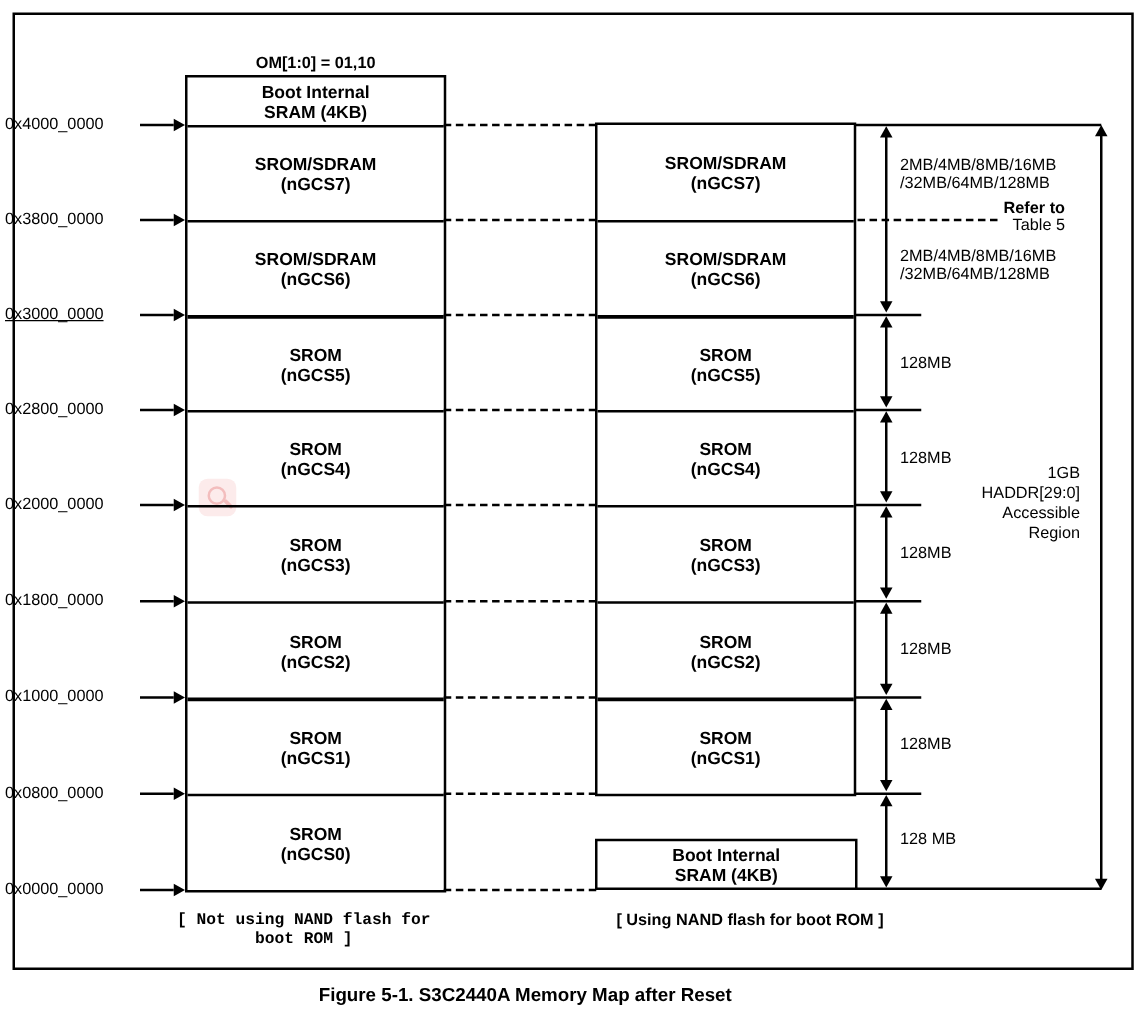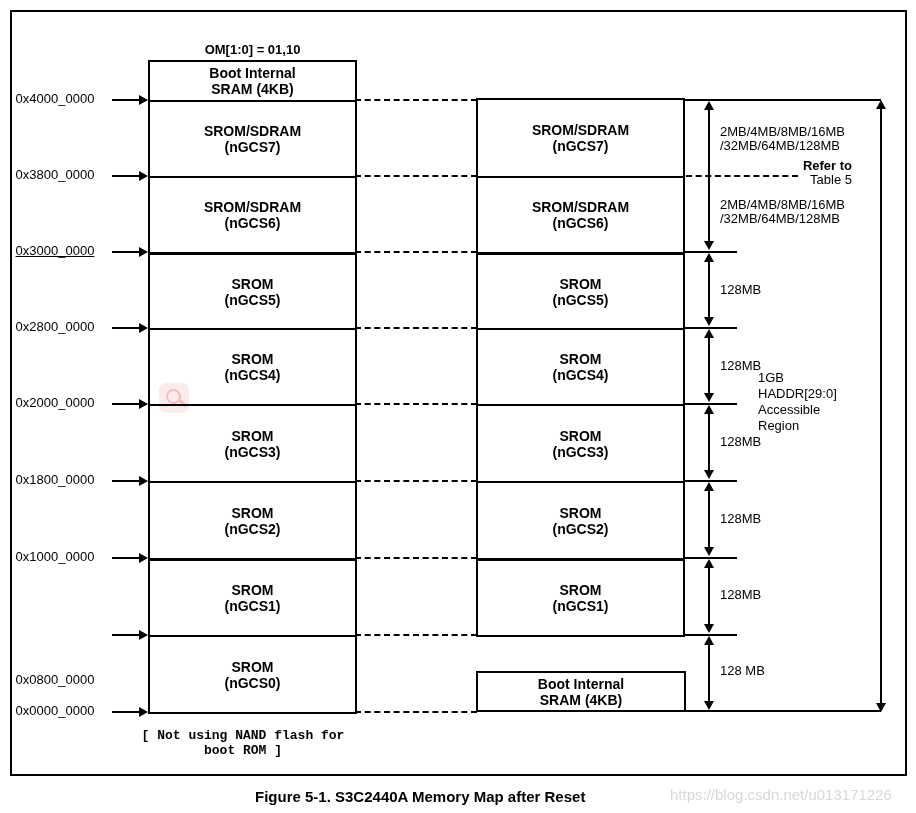--- a/index.html
+++ b/index.html
@@ -8,21 +8,21 @@
   .frame{position:absolute;left:10px;top:10px;width:897px;height:766px;
          border:2px solid #000;box-sizing:border-box;}
   .colbox{position:absolute;border:2px solid #000;box-sizing:border-box;
           display:flex;flex-direction:column;background:transparent;}
   .sec{display:flex;flex-direction:column;justify-content:center;align-items:center;
        font-weight:bold;font-size:14px;line-height:16px;box-sizing:border-box;text-align:center;}
   .bt{border-top:2px solid #000;}
   .btk{border-top:3px solid #000;}
   .hline{position:absolute;height:2px;background:#000;}
   .dash{position:absolute;height:0;border-top:2px dashed #000;}
-  .addr{position:absolute;width:102px;text-align:center;font-size:13px;line-height:16px;}
+  .addr{position:absolute;width:102px;text-align:left;font-size:13px;line-height:16px;}
   .harrow{position:absolute;height:2px;background:#000;}
   .harrow::after{content:'';position:absolute;right:-9px;top:-4px;width:0;height:0;
        border-left:9px solid #000;border-top:5px solid transparent;border-bottom:5px solid transparent;}
   .varrow{position:absolute;width:12px;}
   .varrow::before{content:'';position:absolute;left:1px;top:0;width:0;height:0;
        border-left:5px solid transparent;border-right:5px solid transparent;border-bottom:9px solid #000;}
   .varrow::after{content:'';position:absolute;left:1px;bottom:0;width:0;height:0;
        border-left:5px solid transparent;border-right:5px solid transparent;border-top:9px solid #000;}
   .varrow .stem{position:absolute;left:5px;top:7px;bottom:7px;width:2px;background:#000;}
   .note{position:absolute;font-size:13px;line-height:14px;}
@@ -126,21 +126,21 @@
     <span>SRAM (4KB)</span>
   </div>
 
   <div class="addr" style="left:4px;top:91px;">0x4000_0000</div>
   <div class="addr" style="left:4px;top:167px;">0x3800_0000</div>
   <div class="addr" style="left:4px;top:243px;text-decoration:underline;">0x3000_0000</div>
   <div class="addr" style="left:4px;top:319px;">0x2800_0000</div>
   <div class="addr" style="left:4px;top:395px;">0x2000_0000</div>
   <div class="addr" style="left:4px;top:472px;">0x1800_0000</div>
   <div class="addr" style="left:4px;top:549px;">0x1000_0000</div>
-  <div class="addr" style="left:4px;top:626px;margin-top:46px;">0x0800_0000</div>
+  <div class="addr" style="left:4px;top:626px;">0x0800_0000</div>
   <div class="addr" style="left:4px;top:703px;">0x0000_0000</div>
 
   <div class="harrow" style="left:112px;width:27px;top:99px;"></div>
   <div class="harrow" style="left:112px;width:27px;top:175px;"></div>
   <div class="harrow" style="left:112px;width:27px;top:251px;"></div>
   <div class="harrow" style="left:112px;width:27px;top:327px;"></div>
   <div class="harrow" style="left:112px;width:27px;top:403px;"></div>
   <div class="harrow" style="left:112px;width:27px;top:480px;"></div>
   <div class="harrow" style="left:112px;width:27px;top:557px;"></div>
   <div class="harrow" style="left:112px;width:27px;top:634px;"></div>
@@ -207,25 +207,25 @@
     <span style="display:block;">/32MB/64MB/128MB</span>
   </div>
 
   <div class="note" style="left:720px;top:283px;">128MB</div>
   <div class="note" style="left:720px;top:359px;">128MB</div>
   <div class="note" style="left:720px;top:435px;">128MB</div>
   <div class="note" style="left:720px;top:512px;">128MB</div>
   <div class="note" style="left:720px;top:588px;">128MB</div>
   <div class="note" style="left:720px;top:664px;">128 MB</div>
 
-  <div class="note" style="left:758px;top:370px;width:106px;text-align:left;line-height:16px;">
+  <div class="note" style="left:758px;top:370px;width:106px;text-align:right;line-height:16px;">
     <span style="display:block;">1GB</span>
     <span style="display:block;">HADDR[29:0]</span>
     <span style="display:block;">Accessible</span>
     <span style="display:block;">Region</span>
   </div>
 
   <div class="caption" style="left:129px;top:728px;width:228px;font-family:Liberation Mono, monospace;">[ Not using NAND flash for boot ROM ]</div>
+  <div class="caption" style="left:488px;top:728px;width:224px;">[ Using NAND flash for boot ROM ]</div>
 
   <div class="figcap" style="left:255px;top:788px;">Figure 5-1. S3C2440A Memory Map after Reset</div>
-  <div class="watermark" style="left:670px;top:786px;">https://blog.csdn.net/u013171226</div>
 
 </div>
 
 </body></html>

